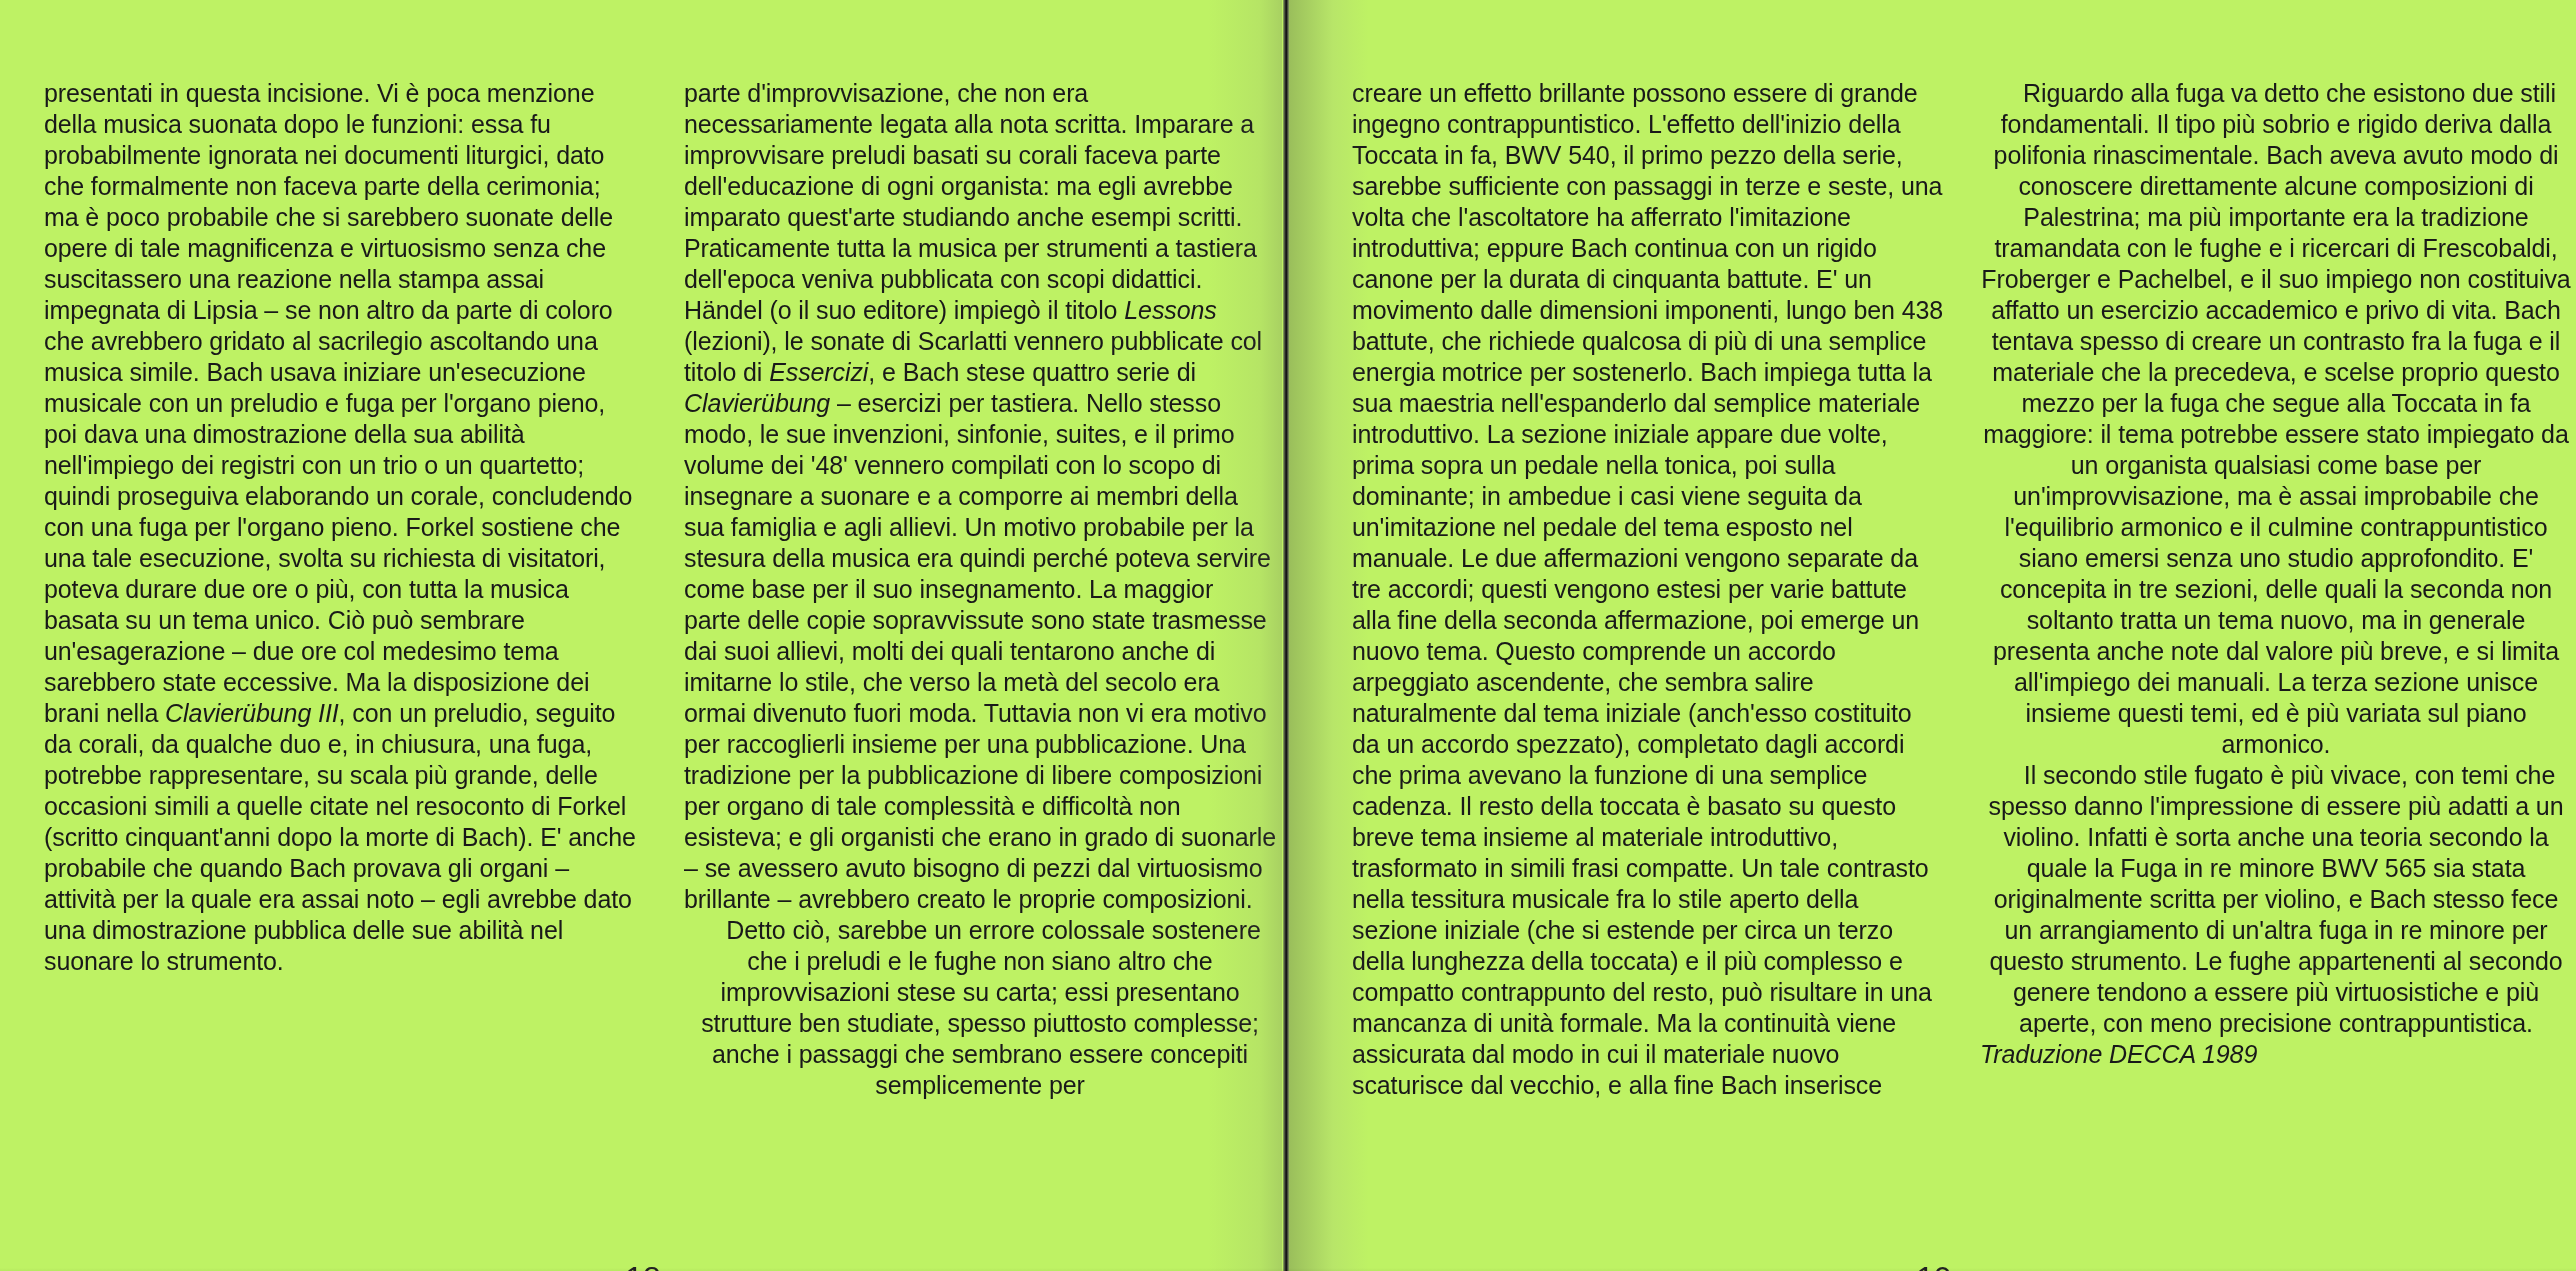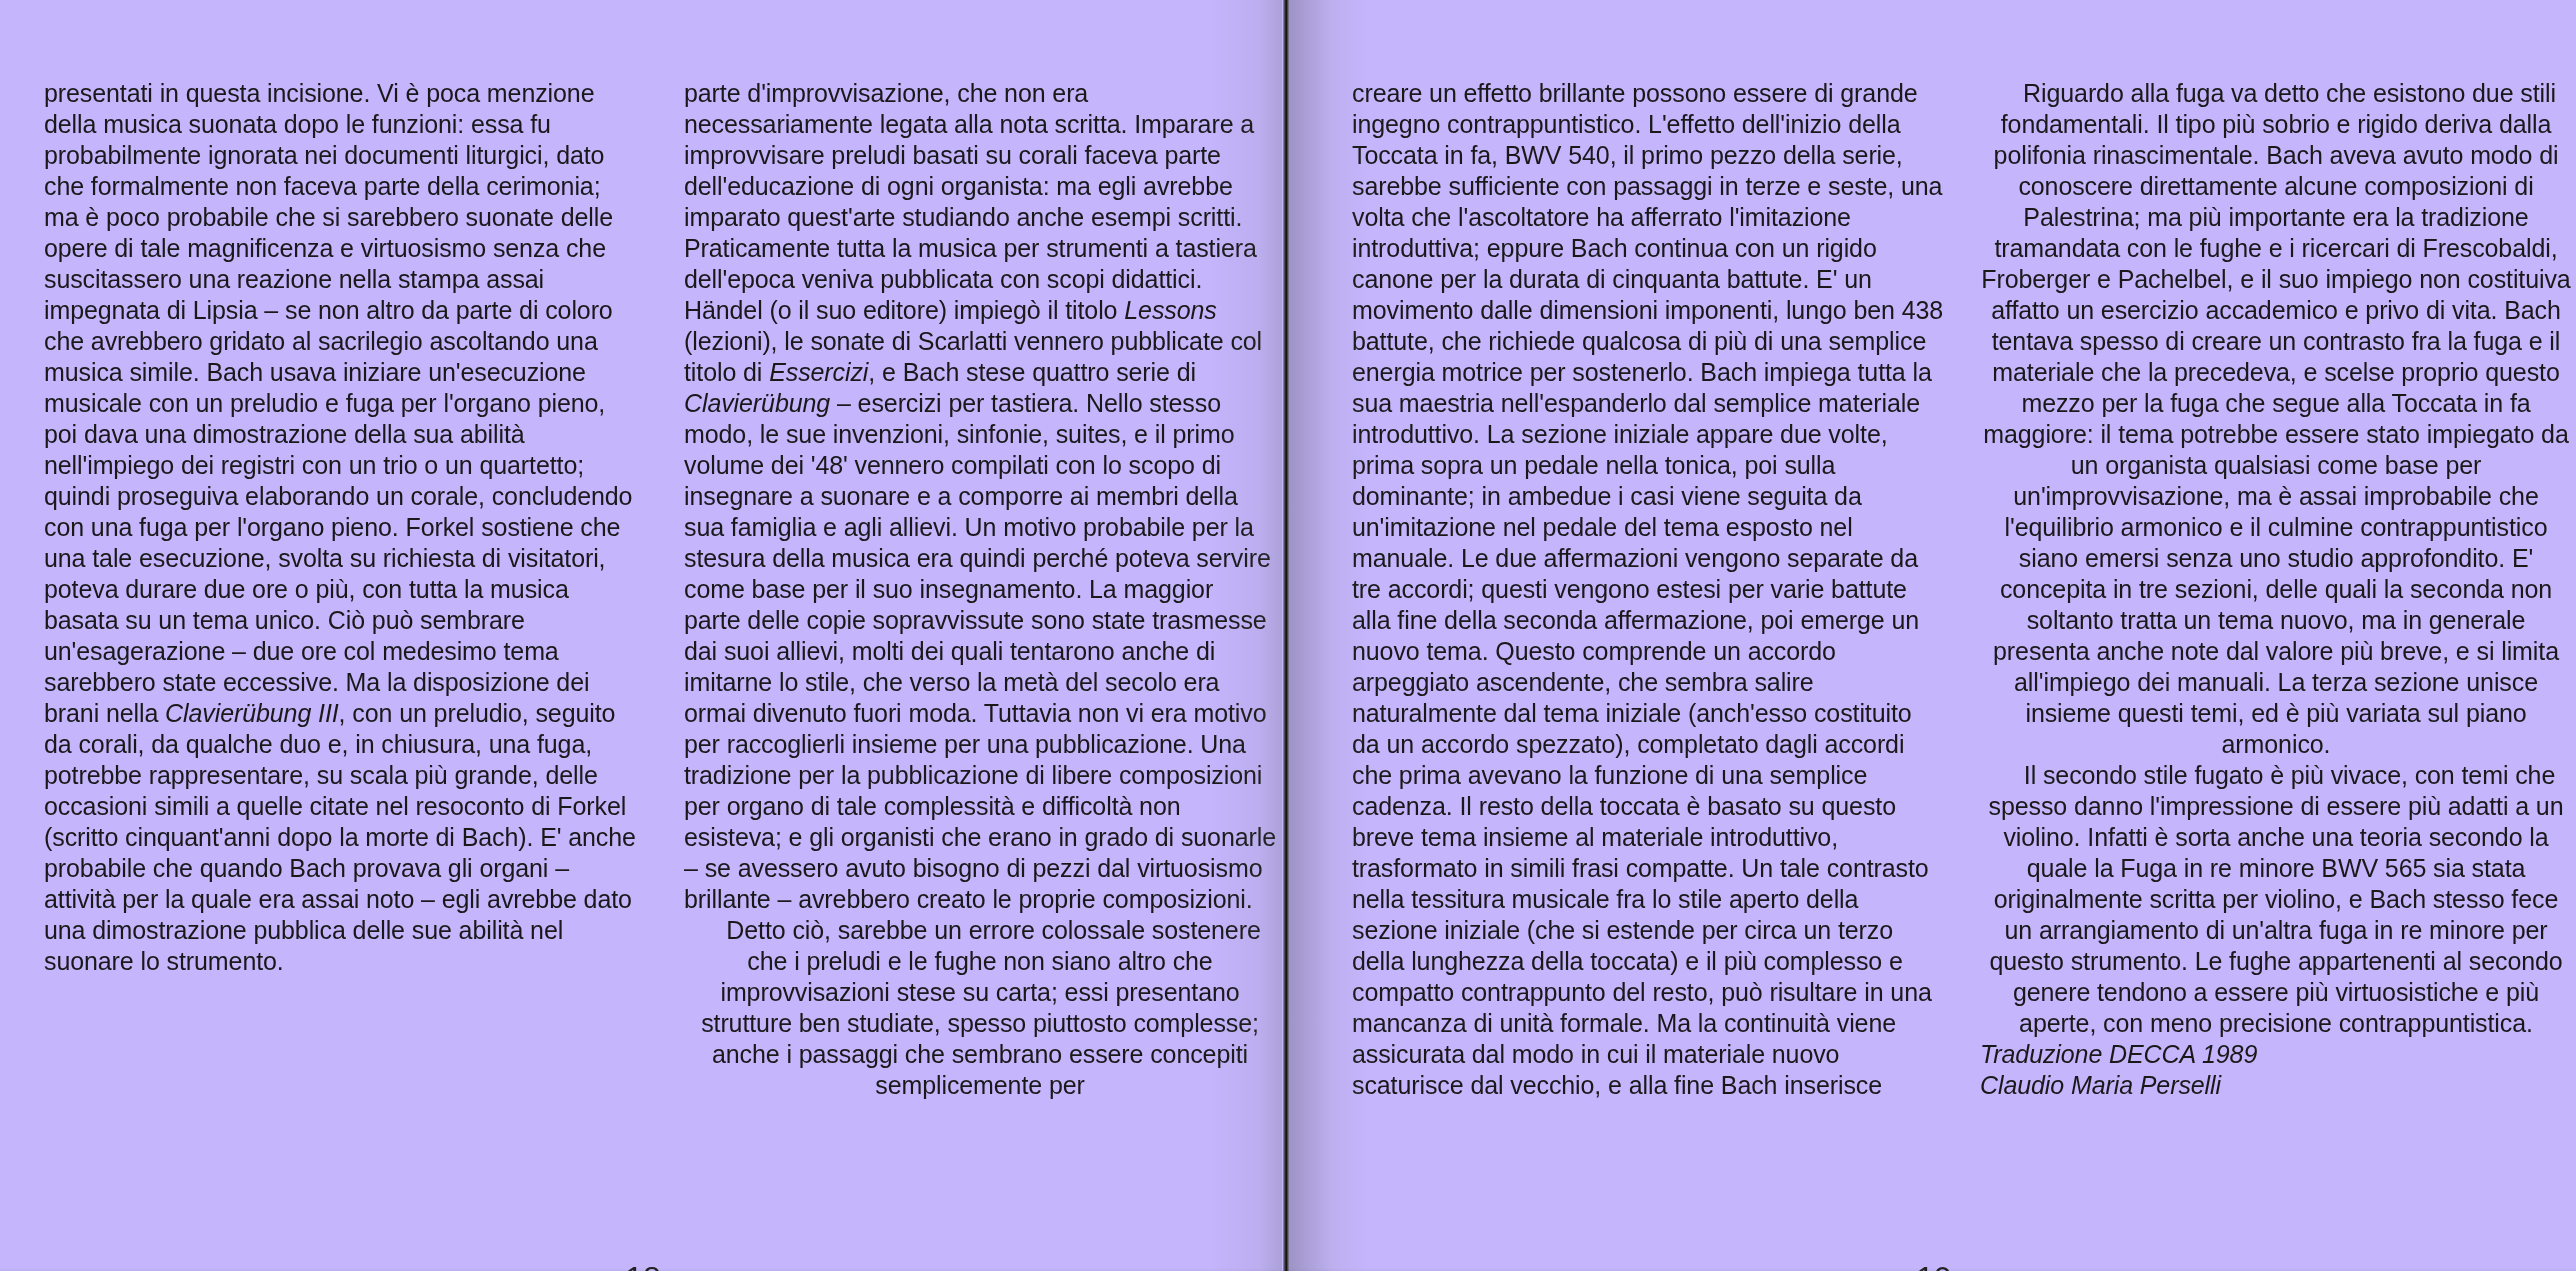--- a/index.html
+++ b/index.html
@@ -3,21 +3,21 @@
 <meta charset="utf-8">
 <style>
   html,body{margin:0;padding:0;}
   body{
     width:2576px;height:1272px;
     background:#fcfcfb;
     font-family:"Liberation Sans","DejaVu Sans",sans-serif;
     color:#1c1c1c;
     overflow:hidden;
   }
-  .spread{position:relative;width:2576px;height:1272px;background:#c4b5fd;overflow:hidden;}
+  .spread{position:relative;width:2576px;height:1272px;background:#bef264;overflow:hidden;}
   .page{position:absolute;top:0;height:1272px;}
   .page-left{left:0;width:1283px;}
   .page-right{left:1293px;width:1283px;}
 
   .column{
     position:absolute;top:78px;width:592px;
     font-size:25px;line-height:31px;
     letter-spacing:-0.1px;
     text-align:left;color:#191919;
     hyphens:none;
@@ -73,21 +73,20 @@
   </div>
 
   <div class="page page-right">
     <div class="column col-c">
         <p class="par"><span>creare un effetto brillante possono essere di grande ingegno contrappuntistico. L'effetto dell'inizio della Toccata in fa, BWV 540, il primo pezzo della serie, sarebbe sufficiente con passaggi in terze e seste, una volta che l'ascoltatore ha afferrato l'imitazione introduttiva; eppure Bach continua con un rigido canone per la durata di cinquanta battute. E' un movimento dalle dimensioni imponenti, lungo ben 438 battute, che richiede qualcosa di più di una semplice energia motrice per sostenerlo. Bach impiega tutta la sua maestria nell'espanderlo dal semplice materiale introduttivo. La sezione iniziale appare due volte, prima sopra un pedale nella tonica, poi sulla dominante; in ambedue i casi viene seguita da un'imitazione nel pedale del tema esposto nel manuale. Le due affermazioni vengono separate da tre accordi; questi vengono estesi per varie battute alla fine della seconda affermazione, poi emerge un nuovo tema. Questo comprende un accordo arpeggiato ascendente, che sembra salire naturalmente dal tema iniziale (anch'esso costituito da un accordo spezzato), completato dagli accordi che prima avevano la funzione di una semplice cadenza. Il resto della toccata è basato su questo breve tema insieme al materiale introduttivo, trasformato in simili frasi compatte. Un tale contrasto nella tessitura musicale fra lo stile aperto della sezione iniziale (che si estende per circa un terzo della lunghezza della toccata) e il più complesso e compatto contrappunto del resto, può risultare in una mancanza di unità formale. Ma la continuità viene assicurata dal modo in cui il materiale nuovo scaturisce dal vecchio, e alla fine Bach inserisce</span></p>
       </div>
     <div class="column col-d">
         <p class="par indent"><span>Riguardo alla fuga va detto che esistono due stili fondamentali. Il tipo più sobrio e rigido deriva dalla polifonia rinascimentale. Bach aveva avuto modo di conoscere direttamente alcune composizioni di Palestrina; ma più importante era la tradizione tramandata con le fughe e i ricercari di Frescobaldi, Froberger e Pachelbel, e il suo impiego non costituiva affatto un esercizio accademico e privo di vita. Bach tentava spesso di creare un contrasto fra la fuga e il materiale che la precedeva, e scelse proprio questo mezzo per la fuga che segue alla Toccata in fa maggiore: il tema potrebbe essere stato impiegato da un organista qualsiasi come base per un'improvvisazione, ma è assai improbabile che l'equilibrio armonico e il culmine contrappuntistico siano emersi senza uno studio approfondito. E' concepita in tre sezioni, delle quali la seconda non soltanto tratta un tema nuovo, ma in generale presenta anche note dal valore più breve, e si limita all'impiego dei manuali. La terza sezione unisce insieme questi temi, ed è più variata sul piano armonico.</span></p>
         <p class="par indent"><span>Il secondo stile fugato è più vivace, con temi che spesso danno l'impressione di essere più adatti a un violino. Infatti è sorta anche una teoria secondo la quale la Fuga in re minore BWV 565 sia stata originalmente scritta per violino, e Bach stesso fece un arrangiamento di un'altra fuga in re minore per questo strumento. Le fughe appartenenti al secondo genere tendono a essere più virtuosistiche e più aperte, con meno precisione contrappuntistica.</span></p>
         <p class="par right"><span class="it">Traduzione DECCA 1989</span></p>
-        <p class="par right"><span class="it">Claudio Maria Perselli</span></p>
       </div>
   </div>
 
   <div class="page-number pn-left">18</div>
   <div class="page-number pn-right">19</div>
 
   <div class="spine-shadow-left"></div>
   <div class="spine-line"></div>
   <div class="spine-shadow-right"></div>
   <div class="bottom-edge"></div>

